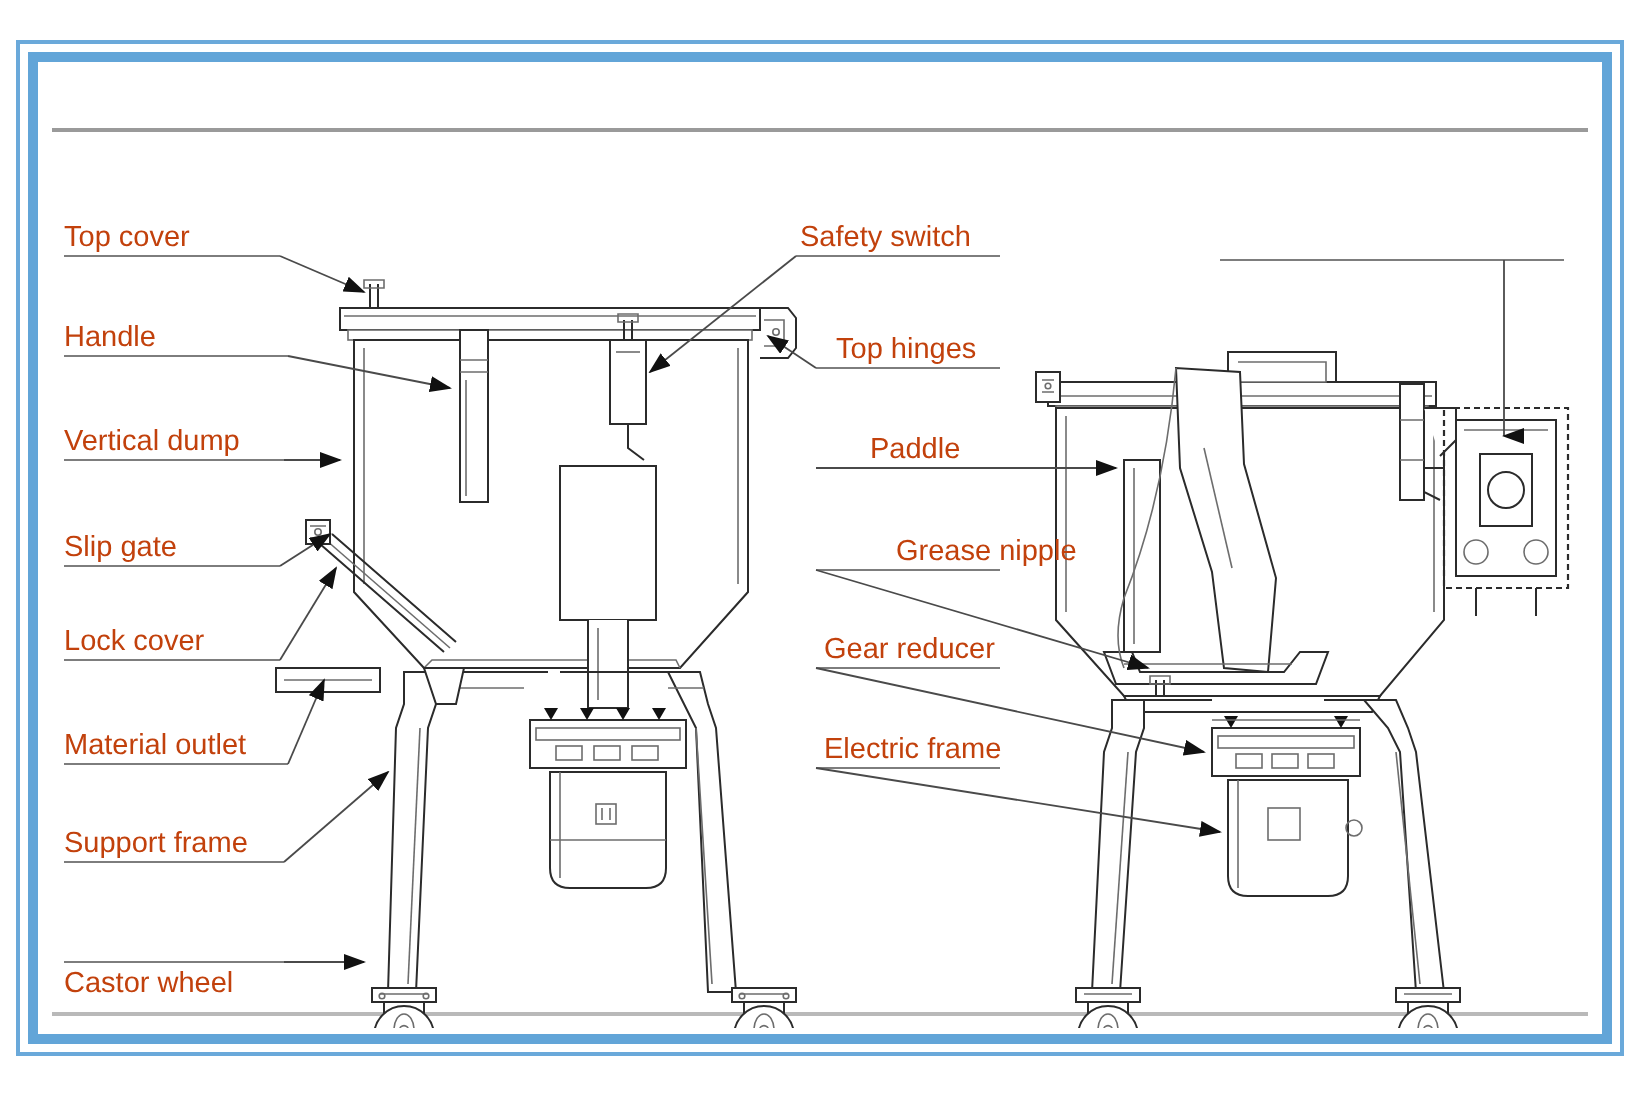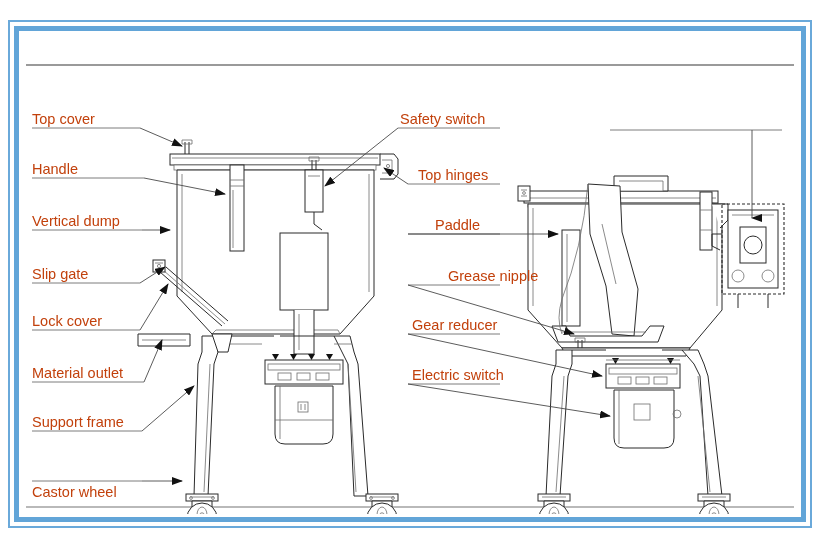--- a/index.html
+++ b/index.html
@@ -334,17 +334,17 @@
     <div class="lbl" style="left:10px;top:280px;">Lock cover</div>
     <div class="lbl" style="left:10px;top:332px;">Material outlet</div>
     <div class="lbl" style="left:10px;top:381px;">Support frame</div>
     <div class="lbl" style="left:10px;top:431px;margin-top:20px;">Castor wheel</div>
 
     <div class="lbl" style="left:378px;top:78px;">Safety switch</div>
     <div class="lbl" style="left:396px;top:134px;">Top hinges</div>
     <div class="lbl" style="left:413px;top:184px;">Paddle</div>
     <div class="lbl" style="left:390px;top:235px;margin-left:36px;">Grease nipple</div>
     <div class="lbl" style="left:390px;top:284px;">Gear reducer</div>
-    <div class="lbl" style="left:390px;top:334px;">Electric switch</div>
+    <div class="lbl" style="left:390px;top:334px;">Electric frame</div>
 
 
   </div>
 </div>
 
 </body></html>

